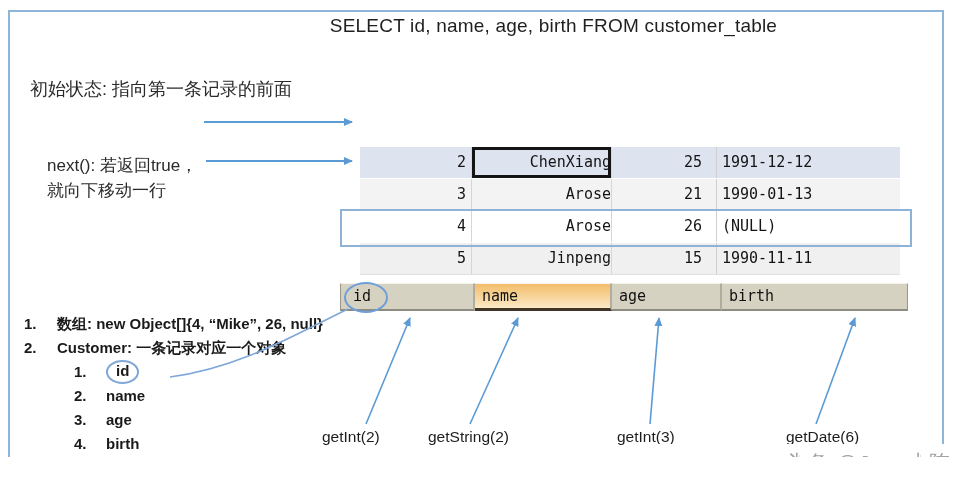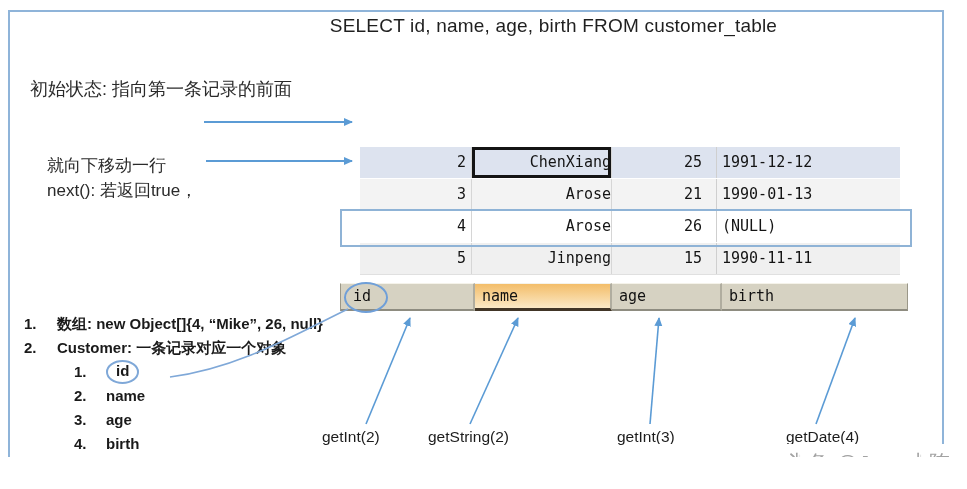--- a/index.html
+++ b/index.html
@@ -92,22 +92,22 @@
 
 <div class="stage">
 
   <div class="frame"></div>
 
   <div class="title">SELECT id, name, age, birth FROM customer_table</div>
 
   <div class="ann-initial">初始状态: 指向第一条记录的前面</div>
 
   <div class="ann-next">
+    <div>next(): 若返回true，</div>
     <div>就向下移动一行</div>
-    <div>next(): 若返回true，</div>
   </div>
 
   <div class="dtable">
     <div class="drow r0">
       <div class="dcell c-id">2</div>
       <div class="dcell c-name selected-cell">ChenXiang</div>
       <div class="dcell c-age">25</div>
       <div class="dcell c-birth">1991-12-12</div>
     </div>
     <div class="drow r1">
@@ -163,21 +163,21 @@
     </div>
     <div class="nline sub">
       <span class="nnum">4.</span>
       <span>birth</span>
     </div>
   </div>
 
   <div class="getter g1">getInt(2)</div>
   <div class="getter g2">getString(2)</div>
   <div class="getter g3">getInt(3)</div>
-  <div class="getter g4">getDate(4)</div>
+  <div class="getter g4">getDate(6)</div>
 
   <div class="wm-patch"></div>
   <div class="watermark">头条 @Java小陈</div>
 
   <svg class="overlay" viewBox="0 0 967 489">
     <defs>
       <marker id="ah" markerWidth="11" markerHeight="9" refX="8" refY="4" orient="auto" markerUnits="userSpaceOnUse">
         <path d="M0,0 L9,4 L0,8 z" fill="#5b9bd5"></path>
       </marker>
     </defs>

